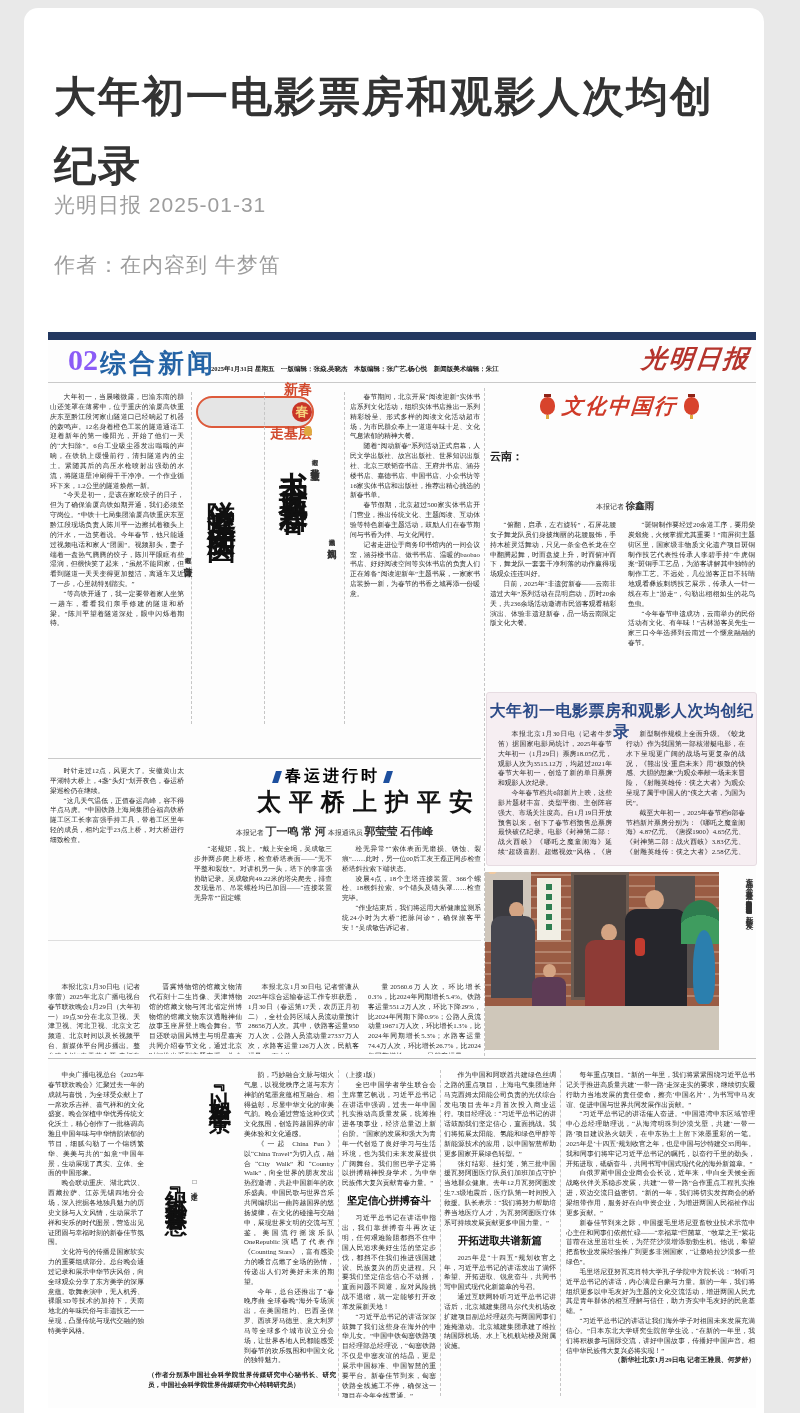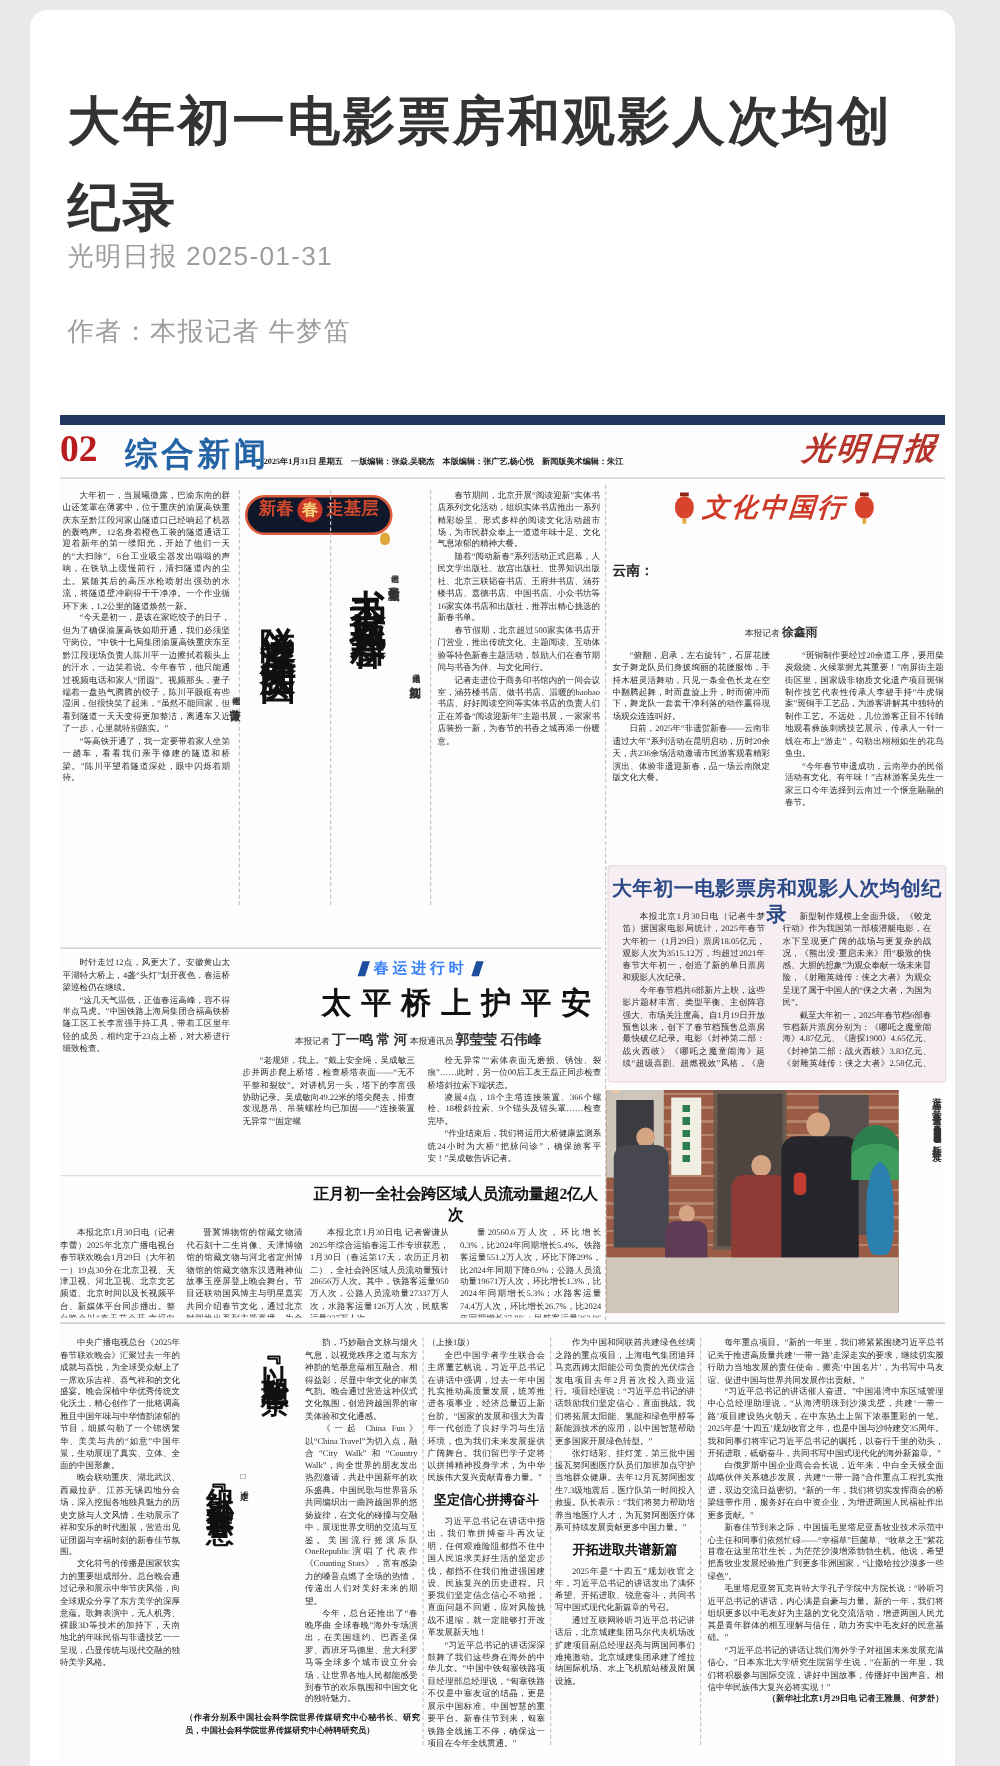--- a/index.html
+++ b/index.html
@@ -16,35 +16,35 @@
   .bcol{font-size:6.8px;line-height:1.45;text-align:justify;color:#2b2b2b;overflow:hidden;}
   .bcol p{margin:0;text-indent:2em;}
   .bcol p.noind{text-indent:0;}
   .subhead{text-align:center;font-weight:700;font-size:10.5px;margin:5px 0;color:#111;}
   .vt{writing-mode:vertical-rl;}
   .vhead{font-weight:700;color:#101010;letter-spacing:6px;}
   .vruler{border-left:1px dashed #c6c6c6;width:0;}
   .hruler{height:1px;background:#c9c9c9;}
   
   #mast-bar{left:0;top:2px;width:708px;height:8px;background:#22375f;}
-  #mast-pageno{left:0;top:13px;font-size:30px;font-weight:700;color:#b91c1c;text-align:center;}
+  #mast-pageno{left:20px;top:13px;font-size:30px;font-weight:700;color:#8b5cf6;text-align:center;}
   #mast-section{left:52px;top:16px;font-size:26px;font-weight:700;color:#2463a5;letter-spacing:3px;}
   #mast-meta{left:163px;top:35px;font-size:6.5px;color:#222;width:340px;font-weight:700;}
   #mast-logo{left:594px;top:12px;font-size:25px;font-weight:700;font-style:italic;color:#b5342c;letter-spacing:2px;transform:skewX(-6deg);}
   #mast-rule{left:0;top:52px;width:708px;}
   
-  #xc-badge{left:148px;top:66px;width:114px;height:28px;border:2px solid #dd5a3b;border-radius:16px;display:flex;align-items:flex-start;justify-content:center;gap:3px;color:#d14a2e;font-weight:700;font-size:14px;background:#0f172a;}
+  #xc-badge{left:148px;top:66px;width:114px;height:28px;border:2px solid #dd5a3b;border-radius:16px;display:flex;align-items:flex-end;justify-content:center;gap:3px;color:#d14a2e;font-weight:700;font-size:14px;background:#e5e5e5;flex-direction:column;}
   .badge-circle{display:inline-block;width:20px;height:20px;border-radius:50%;background:#c93527;color:#f6d27c;font-size:13px;line-height:20px;text-align:center;}
   #xc-tail{left:256px;top:96px;width:8px;height:10px;border-radius:50% 50% 40% 40%;background:#e0a93e;}
   #culture-badge{left:492px;top:62px;display:flex;align-items:center;gap:7px;}
   .lantern{width:15px;height:18px;background:#d8432c;border-radius:50%/46%;position:relative;}
   .lantern:before{content:"";position:absolute;left:4px;top:-3px;width:7px;height:3px;background:#8f2418;}
   .lantern:after{content:"";position:absolute;left:6px;bottom:-4px;width:3px;height:4px;background:#e0a93e;}
   .cb-text{font-size:21px;font-weight:700;font-style:italic;color:#cf3a28;letter-spacing:2px;transform:skewX(-4deg);}
-  #bridge-badge{left:240px;top:436px;display:flex;align-items:center;gap:5px;color:#3b82f6;font-weight:700;font-size:12px;letter-spacing:3px;}
+  #bridge-badge{left:226px;top:436px;display:flex;align-items:center;gap:5px;color:#000000;font-weight:700;font-size:16px;letter-spacing:3px;}
   .bbar{width:6px;height:12px;background:#1d4f9e;transform:skewX(-18deg);}
   
   #tunnel-head{left:154px;top:148px;height:252px;font-size:29px;}
   #tunnel-byline{left:133px;top:222px;height:130px;font-size:6.5px;color:#333;}
   #tunnel-byline .nm{font-size:9px;font-weight:700;margin-top:6px;}
   #bookcity-head{left:226px;top:118px;height:256px;font-size:29px;}
   #bookcity-byline1{left:260px;top:124px;height:190px;font-size:6.5px;color:#333;}
   #bookcity-byline2{left:277px;top:204px;height:160px;font-size:6.5px;color:#333;}
   .vbl .nm{font-size:9px;font-weight:700;margin-top:6px;}
   #culture-region{left:442px;top:119px;font-size:11px;font-weight:700;}
@@ -133,21 +133,21 @@
 </style>
 </head>
 <body>
 
 <div class="card">
   <h1 class="app-title">大年初一电影票房和观影人次均创纪录</h1>
   <div class="meta-line" id="src-line">
     <span>光明日报</span>
     <span>2025-01-31</span>
   </div>
-  <div class="meta-line" id="author-line">作者：本报记者 牛梦笛</div>
+  <div class="meta-line" id="author-line">作者：在内容到 牛梦笛</div>
 
   <div class="paper">
 
     <div class="abs" id="mast-bar"></div>
     <div class="abs" id="mast-pageno">02</div>
     <div class="abs" id="mast-section">综合新闻</div>
     <div class="abs" id="mast-meta">2025年1月31日 星期五　一版编辑：张焱,吴晓杰　本版编辑：张广艺,杨心悦　新闻版美术编辑：朱江</div>
     <div class="abs" id="mast-logo">光明日报</div>
     <div class="abs hruler" id="mast-rule"></div>
 
@@ -275,21 +275,20 @@
     <div class="abs bcol" id="bridge-col2">
         <p>“老规矩，我上。”戴上安全绳，吴成敏三步并两步爬上桥塔，检查桥塔表面——“无不平整和裂纹”。对讲机另一头，塔下的李富强协助记录。吴成敏向49.22米的塔尖爬去，排查发现悬吊、吊装螺栓均已加固——“连接装置无异常”“固定螺</p>
       </div>
     <div class="abs bcol" id="bridge-col3">
         <p>栓无异常”“索体表面无磨损、锈蚀、裂痕”……此时，另一位00后工友王磊正同步检查桥塔斜拉索下端状态。</p>
         <p>凌晨4点，18个主塔连接装置、366个螺栓、18根斜拉索、9个锚头及锚头罩……检查完毕。</p>
         <p>“作业结束后，我们将运用大桥健康监测系统24小时为大桥“把脉问诊”，确保旅客平安！”吴成敏告诉记者。</p>
       </div>
 
     <div class="abs hruler" id="hr-briefs"></div>
-    <div class="brief-head" id="brief2-head">正月初一全社会跨区域人员流动量超2亿人次</div>
     <div class="abs bcol" id="brief1-col1">
         <p>本报北京1月30日电（记者李蕾）2025年北京广播电视台春节联欢晚会1月29日（大年初一）19点30分在北京卫视、天津卫视、河北卫视、北京文艺频道、北京时间以及长视频平台、新媒体平台同步播出。整台晚会以“春天花会开 幸福向未来”为主题，首次联合京津冀三地录制，展现京津冀协同发展美好图景。</p>
       </div>
     <div class="abs bcol" id="brief1-col2">
         <p>晋冀博物馆的馆藏文物清代石刻十二生肖像、天津博物馆的馆藏文物与河北省定州博物馆的馆藏文物东汉透雕神仙故事玉座屏登上晚会舞台。节目还联动国风博主与明星嘉宾共同介绍春节文化，通过北京时间推出系列主题直播，为全球华人乃至全世界观众提供了解中华传统文化的窗口。</p>
       </div>
     <div class="abs bcol" id="brief2-col1">
         <p>本报北京1月30日电 记者訾谦从2025年综合运输春运工作专班获悉，1月30日（春运第17天，农历正月初二），全社会跨区域人员流动量预计28656万人次。其中，铁路客运量950万人次，公路人员流动量27337万人次，水路客运量126万人次，民航客运量227万人次。</p>
       </div>
     <div class="abs bcol" id="brief2-col2">

